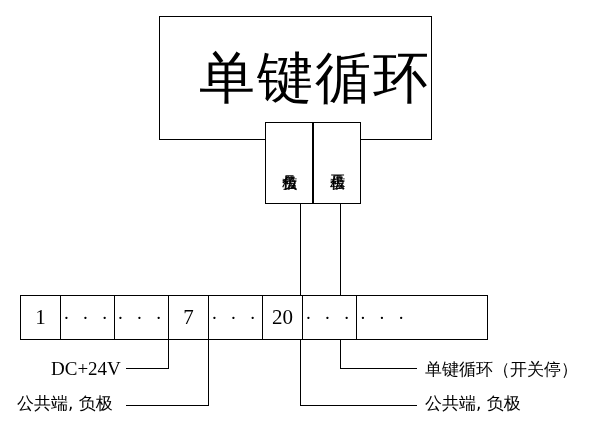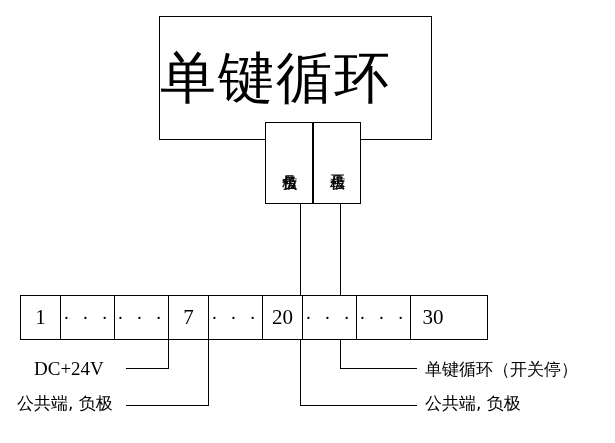--- a/index.html
+++ b/index.html
@@ -38,21 +38,21 @@
   }
 
   
   #title-box {
     left: 159px;
     top: 16px;
     width: 273px;
     height: 124px;
     display: flex;
     align-items: center;
-    justify-content: flex-start;
+    justify-content: flex-end;
   }
   #title-text {
     font-family: "DejaVu Serif", "Liberation Serif", serif;
     font-size: 56px;
     line-height: 1;
     letter-spacing: 2px;
     white-space: nowrap;
   }
 
   
@@ -109,21 +109,21 @@
     font-family: "DejaVu Sans", "Liberation Sans", sans-serif;
     font-size: 17px;
     white-space: nowrap;
   }
   .label-en {
     position: absolute;
     font-family: "Liberation Serif", "DejaVu Serif", serif;
     font-size: 19px;
     white-space: nowrap;
   }
-  #label-dc24v   { left: 34px;  top: 358px; }
+  #label-dc24v   { left: 51px;  top: 358px; }
   #label-common-left { left: 17px; top: 392px; }
   #label-cycle-right { left: 425px; top: 358px; }
   #label-common-right { left: 425px; top: 392px; }
 </style>
 </head>
 <body>
 
 <div id="canvas">
 
   <div class="box" id="title-box">
@@ -142,21 +142,20 @@
 
   <div class="box" id="strip">
     <div class="cell num">1</div>
     <div class="cell dots">· · ·</div>
     <div class="cell dots">· · ·</div>
     <div class="cell num">7</div>
     <div class="cell dots">· · ·</div>
     <div class="cell num">20</div>
     <div class="cell dots">· · ·</div>
     <div class="cell dots">· · ·</div>
-    <div class="cell w1">30</div>
   </div>
 
   <div class="vline" style="left:168px; top:340px; height:28px;"></div>
   <div class="hline" style="left:126px; top:368px; width:43px;"></div>
 
   <div class="vline" style="left:208px; top:340px; height:65px;"></div>
   <div class="hline" style="left:126px; top:405px; width:83px;"></div>
 
   <div class="vline" style="left:300px; top:340px; height:65px;"></div>
   <div class="hline" style="left:300px; top:405px; width:117px;"></div>

